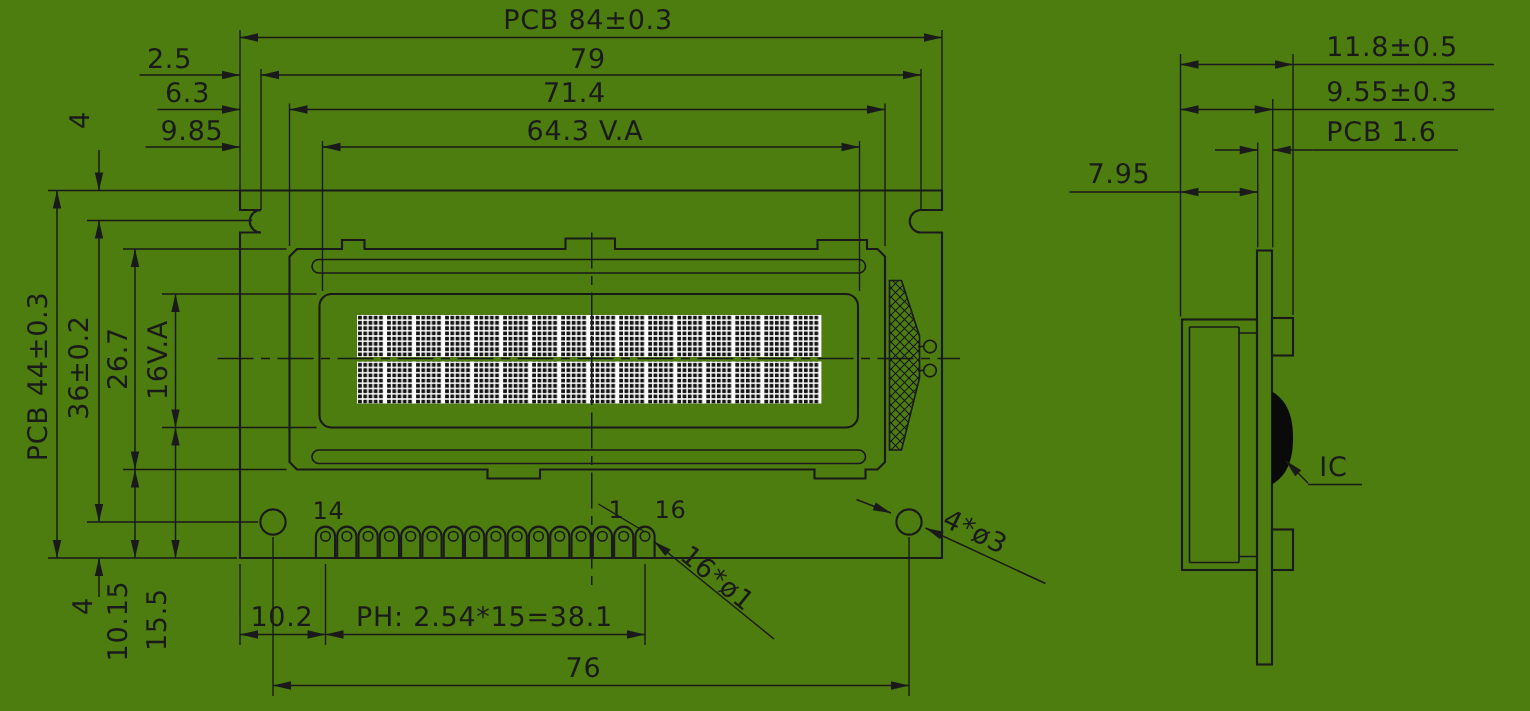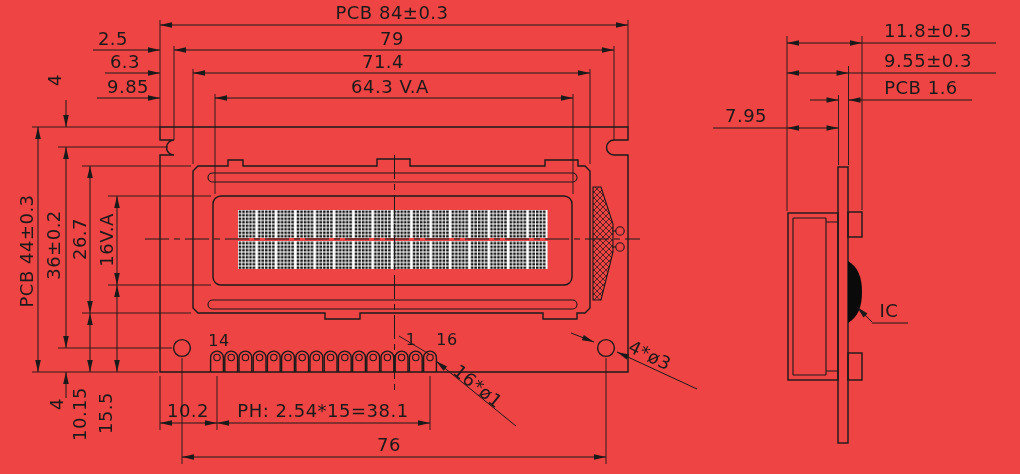--- a/index.html
+++ b/index.html
@@ -1,16 +1,16 @@
 <!DOCTYPE html>
 <html><head>
 <meta charset="utf-8">
 <style>
   html,body{margin:0;padding:0;background:#ffffff;}
-  #stage{position:relative;width:1020px;height:474px;background:#ef4444;overflow:hidden;}
+  #stage{position:relative;width:1020px;height:474px;background:#4d7c0f;overflow:hidden;}
   svg{position:absolute;left:0;top:0;}
   .o{fill:none;stroke:#1a1a1a;stroke-width:1.4;stroke-linejoin:miter;}
   .t{fill:none;stroke:#1a1a1a;stroke-width:1.1;}
   .d{fill:none;stroke:#1a1a1a;stroke-width:1;}
   .e{fill:none;stroke:#1a1a1a;stroke-width:0.9;}
   .cl{fill:none;stroke:#1a1a1a;stroke-width:1;stroke-dasharray:24 5 6 5;}
   text{font-family:"DejaVu Sans","Liberation Sans",sans-serif;font-size:18px;fill:#1a1a1a;letter-spacing:0.5px;}
   text.sm{font-size:16px;}
 </style>
 </head>

